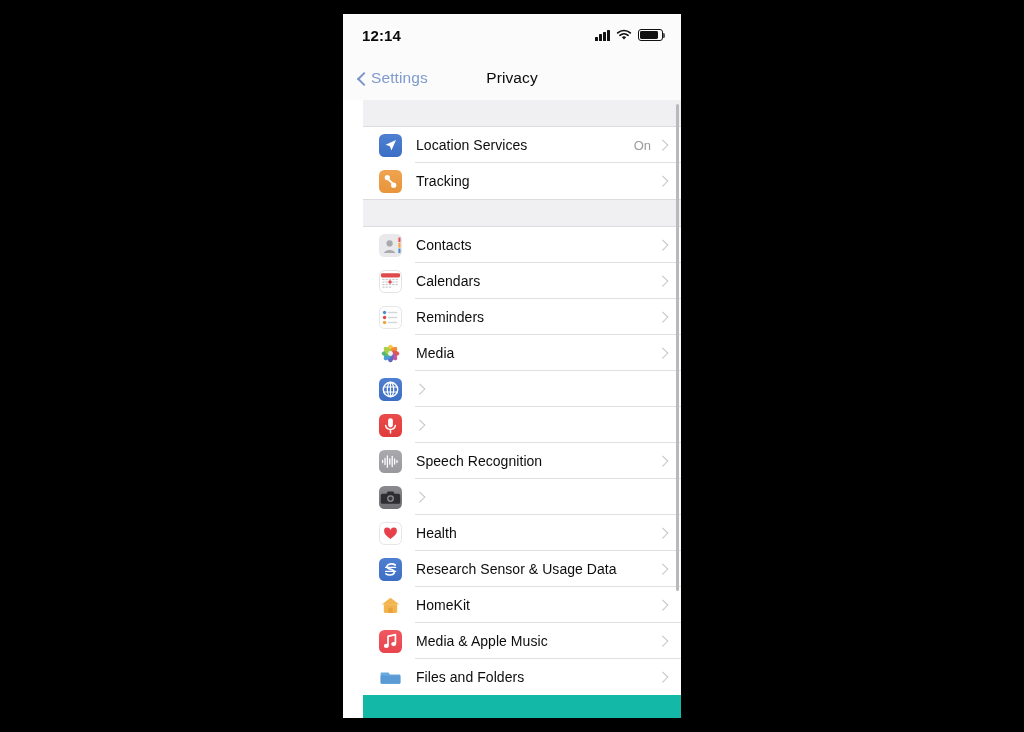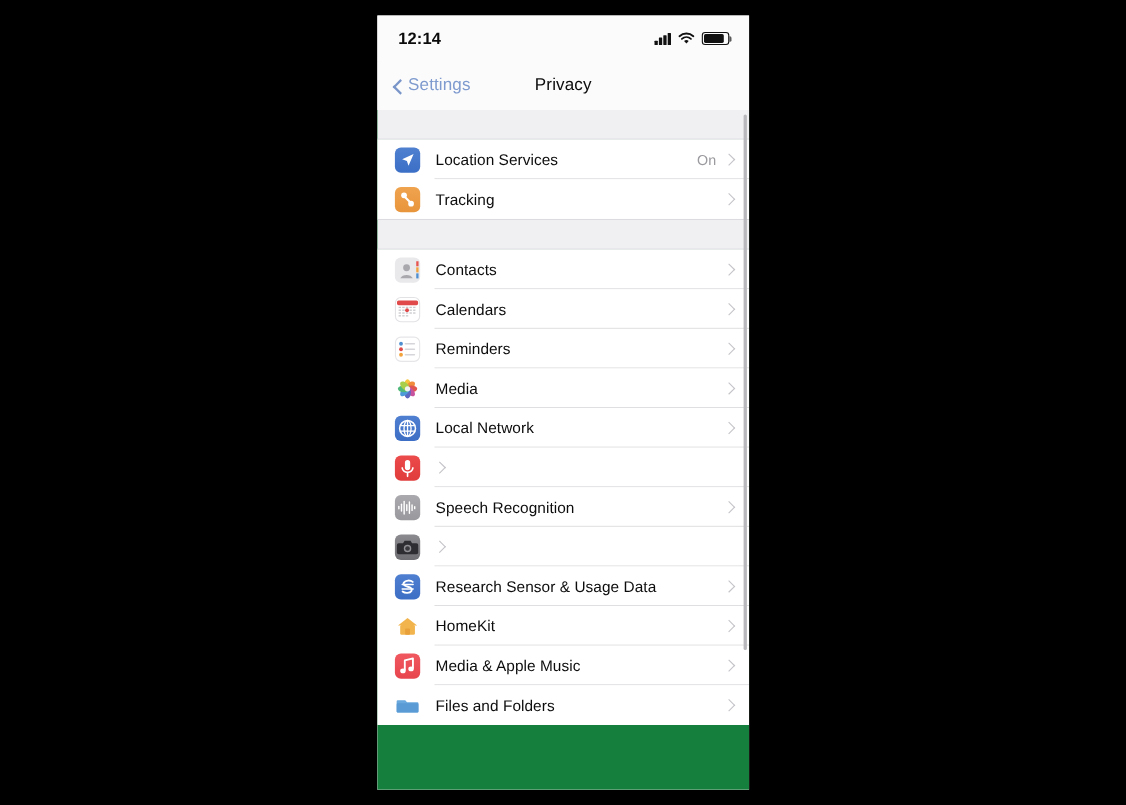--- a/index.html
+++ b/index.html
@@ -117,22 +117,23 @@
     font-weight: normal;
     color: #0b0b0b;
     pointer-events: none;
     letter-spacing: 0.1px;
   }
 
   
   .scrollbody {
     position: relative;
     height: calc(704px - 42px - 44px);
-    background: #15803d;
+    background: #14b8a6;
     overflow: hidden;
+    margin-left: 20px;
   }
   .section-gap {
     background: #f0f0f3;
     border-top: 0.8px solid #dcdce0;
     border-bottom: 0.8px solid #dcdce0;
   }
   .gap-top { height: 27px; border-top: none; }
   .gap-mid { height: 28px; }
 
   .list { background: #ffffff; }
@@ -397,21 +398,20 @@
 
 
         <div class="row">
           <span class="row-icon ic-localnet">
             <svg class="ic-svg" viewBox="0 0 23 23">
               <circle cx="11.5" cy="11.5" r="7.2" stroke="#fff" stroke-width="1.4" fill="none"></circle>
               <ellipse cx="11.5" cy="11.5" rx="3.2" ry="7.2" stroke="#fff" stroke-width="1.2" fill="none"></ellipse>
               <path d="M4.6 9 H18.4 M4.6 14 H18.4 M11.5 4.3 V18.7" stroke="#fff" stroke-width="1.2" fill="none"></path>
             </svg>
           </span>
-          <span class="row-label">Local Network</span>
           <span class="chev-right"></span>
         </div>
 
         <div class="row">
           <span class="row-icon ic-microphone">
             <svg class="ic-svg" viewBox="0 0 23 23">
               <rect x="9.1" y="4.2" width="4.8" height="9.2" rx="2.4" fill="#fff"></rect>
               <path d="M6.6 11.4 A5 5 0 0 0 16.4 11.4" stroke="#fff" stroke-width="1.5" fill="none" stroke-linecap="round"></path>
               <path d="M11.5 16.4 V19" stroke="#fff" stroke-width="1.5" stroke-linecap="round"></path>
             </svg>
@@ -441,20 +441,29 @@
           <span class="row-icon ic-camera">
             <svg class="ic-svg" viewBox="0 0 23 23">
               <path d="M3.4 7.8 H7.4 L8.8 5.6 H14.2 L15.6 7.8 H19.6 A1.6 1.6 0 0 1 21.2 9.4 V16.2 A1.6 1.6 0 0 1 19.6 17.8 H3.4 A1.6 1.6 0 0 1 1.8 16.2 V9.4 A1.6 1.6 0 0 1 3.4 7.8 Z" fill="#2e2e32"></path>
               <circle cx="11.5" cy="12.6" r="3.4" fill="#8e8e93"></circle>
               <circle cx="11.5" cy="12.6" r="2.1" fill="#39393d"></circle>
             </svg>
           </span>
           <span class="chev-right"></span>
         </div>
 
+        <div class="row">
+          <span class="row-icon ic-health">
+            <svg class="ic-svg" viewBox="0 0 23 23">
+              <path d="M11.5 17.4 C6.6 13.6 4.6 11.6 4.6 9.2 A3.5 3.5 0 0 1 11.5 7.6 A3.5 3.5 0 0 1 18.4 9.2 C18.4 11.6 16.4 13.6 11.5 17.4 Z" fill="#e8404a"></path>
+            </svg>
+          </span>
+          <span class="row-label">Health</span>
+          <span class="chev-right"></span>
+        </div>
 
         <div class="row">
           <span class="row-icon ic-research">
             <svg class="ic-svg" viewBox="0 0 23 23">
               <path d="M16.2 7 C14 5.2 9.6 5.4 8.2 7.6 C6.9 9.8 9.6 10.8 11.8 11.4 C14 12 16.3 13 15 15.2 C13.7 17.4 9.2 17.6 7 15.8" stroke="#fff" stroke-width="1.7" fill="none" stroke-linecap="round"></path>
               <path d="M6.6 9.4 H16.6 M6.6 13.4 H16.6" stroke="#fff" stroke-width="1.3" stroke-linecap="round"></path>
             </svg>
           </span>
           <span class="row-label">Research Sensor &amp; Usage Data</span>
           <span class="chev-right"></span>

